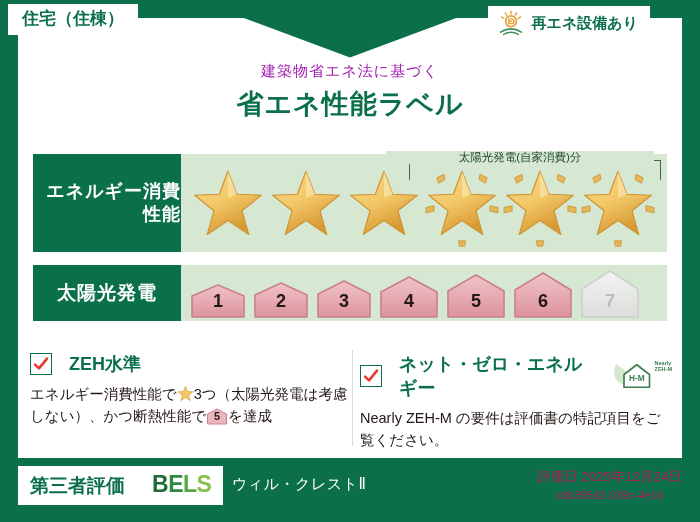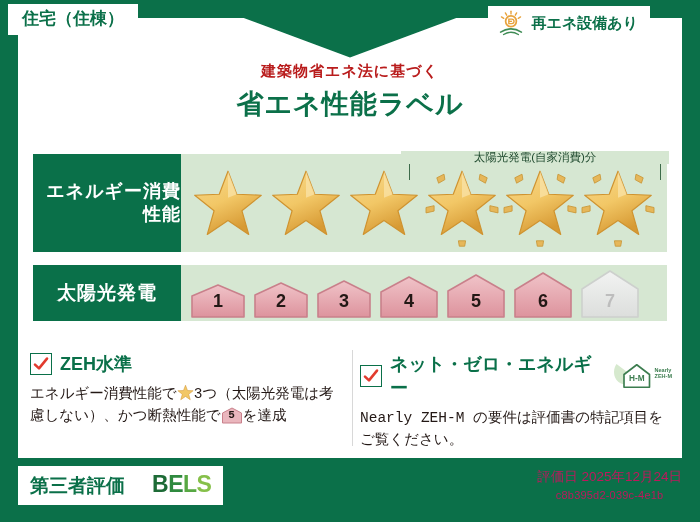--- a/index.html
+++ b/index.html
@@ -78,22 +78,22 @@
   .title-block {
     position: absolute;
     left: 0;
     top: 62px;
     width: 700px;
     text-align: center;
     z-index: 5;
   }
   .subtitle {
     font-size: 15px;
-    font-weight: bold;
-    color: #b91c1c;
+    font-weight: normal;
+    color: #a21caf;
     letter-spacing: 1px;
     margin: 0 0 5px 0;
   }
   .main-title {
     font-size: 27px;
     font-weight: bold;
     color: #0b7049;
     letter-spacing: 1px;
     margin: 0;
   }
@@ -167,21 +167,21 @@
     top: 6px;
     width: 252px;
     height: 20px;
     border: 1.5px solid #3d6b4a;
     border-bottom: none;
     box-sizing: border-box;
     z-index: 2;
   }
   .solar-bracket-label {
     position: absolute;
-    left: 220px;
+    left: 205px;
     top: -3px;
     width: 268px;
     text-align: center;
     font-size: 11.5px;
     color: #1f4a2e;
     background: #d6e7d2;
     z-index: 3;
     line-height: 1.1;
   }
 
@@ -221,21 +221,21 @@
     position: absolute;
     top: 352px;
     z-index: 5;
   }
   #zeh-section { left: 30px; width: 318px; }
   #nze-section { left: 360px; width: 312px; }
 
   .check-head {
     display: flex;
     align-items: center;
-    gap: 8px;
+    gap: 17px;
     margin-bottom: 7px;
   }
   .check-box {
     width: 20px; height: 20px;
     border: 1.4px solid #0a7049;
     background: #fff;
     display: flex;
     align-items: center;
     justify-content: center;
     flex: 0 0 auto;
@@ -244,40 +244,39 @@
   .check-title {
     font-size: 18px;
     font-weight: bold;
     color: #0a7049;
     letter-spacing: 0px;
   }
   .check-body {
     font-size: 14.5px;
     color: #231815;
     line-height: 1.55;
-    font-family: Liberation Mono, monospace;
   }
   .inline-star { vertical-align: -3px; width: 17px; height: 17px; display: inline-block; }
   .inline-house {
     display: inline-block;
     vertical-align: -4px;
     width: 22px; height: 17px;
     position: relative;
   }
   .inline-house .ih-num {
     position: absolute;
     left: 0; right: 0; bottom: 0px;
     text-align: center;
     font-size: 11px;
     font-weight: bold;
     color: #231815;
   }
   .zehm-logo {
     display: inline-flex;
-    align-items: center;
+    align-items: flex-start;
     gap: 1px;
     vertical-align: -6px;
     margin-left: 5px;
   }
   .zehm-house { width: 42px; height: 30px; display: block; }
   .zehm-caption {
     font-size: 5.5px;
     color: #3c7d4f;
     font-weight: bold;
     line-height: 1.05;
@@ -582,19 +581,20 @@
       </span>
     </div>
     <div class="check-body">Nearly ZEH-M の要件は評価書の特記項目をご覧ください。</div>
   </div>
 
   <div class="footer">
     <div class="bels-badge">
       <span class="bels-jp">第三者評価</span>
       <span class="bels-en"><span class="c1">B</span><span class="c2">E</span><span class="c3">L</span><span class="c4">S</span></span>
     </div>
+    <div class="building-name">ウィル・クレストⅡ</div>
     <div class="eval-info">
       <div class="eval-date">評価日 2025年12月24日</div>
       <div class="eval-id">c8b395d2-039c-4e1b</div>
     </div>
   </div>
 
 </div>
 
 </body></html>

